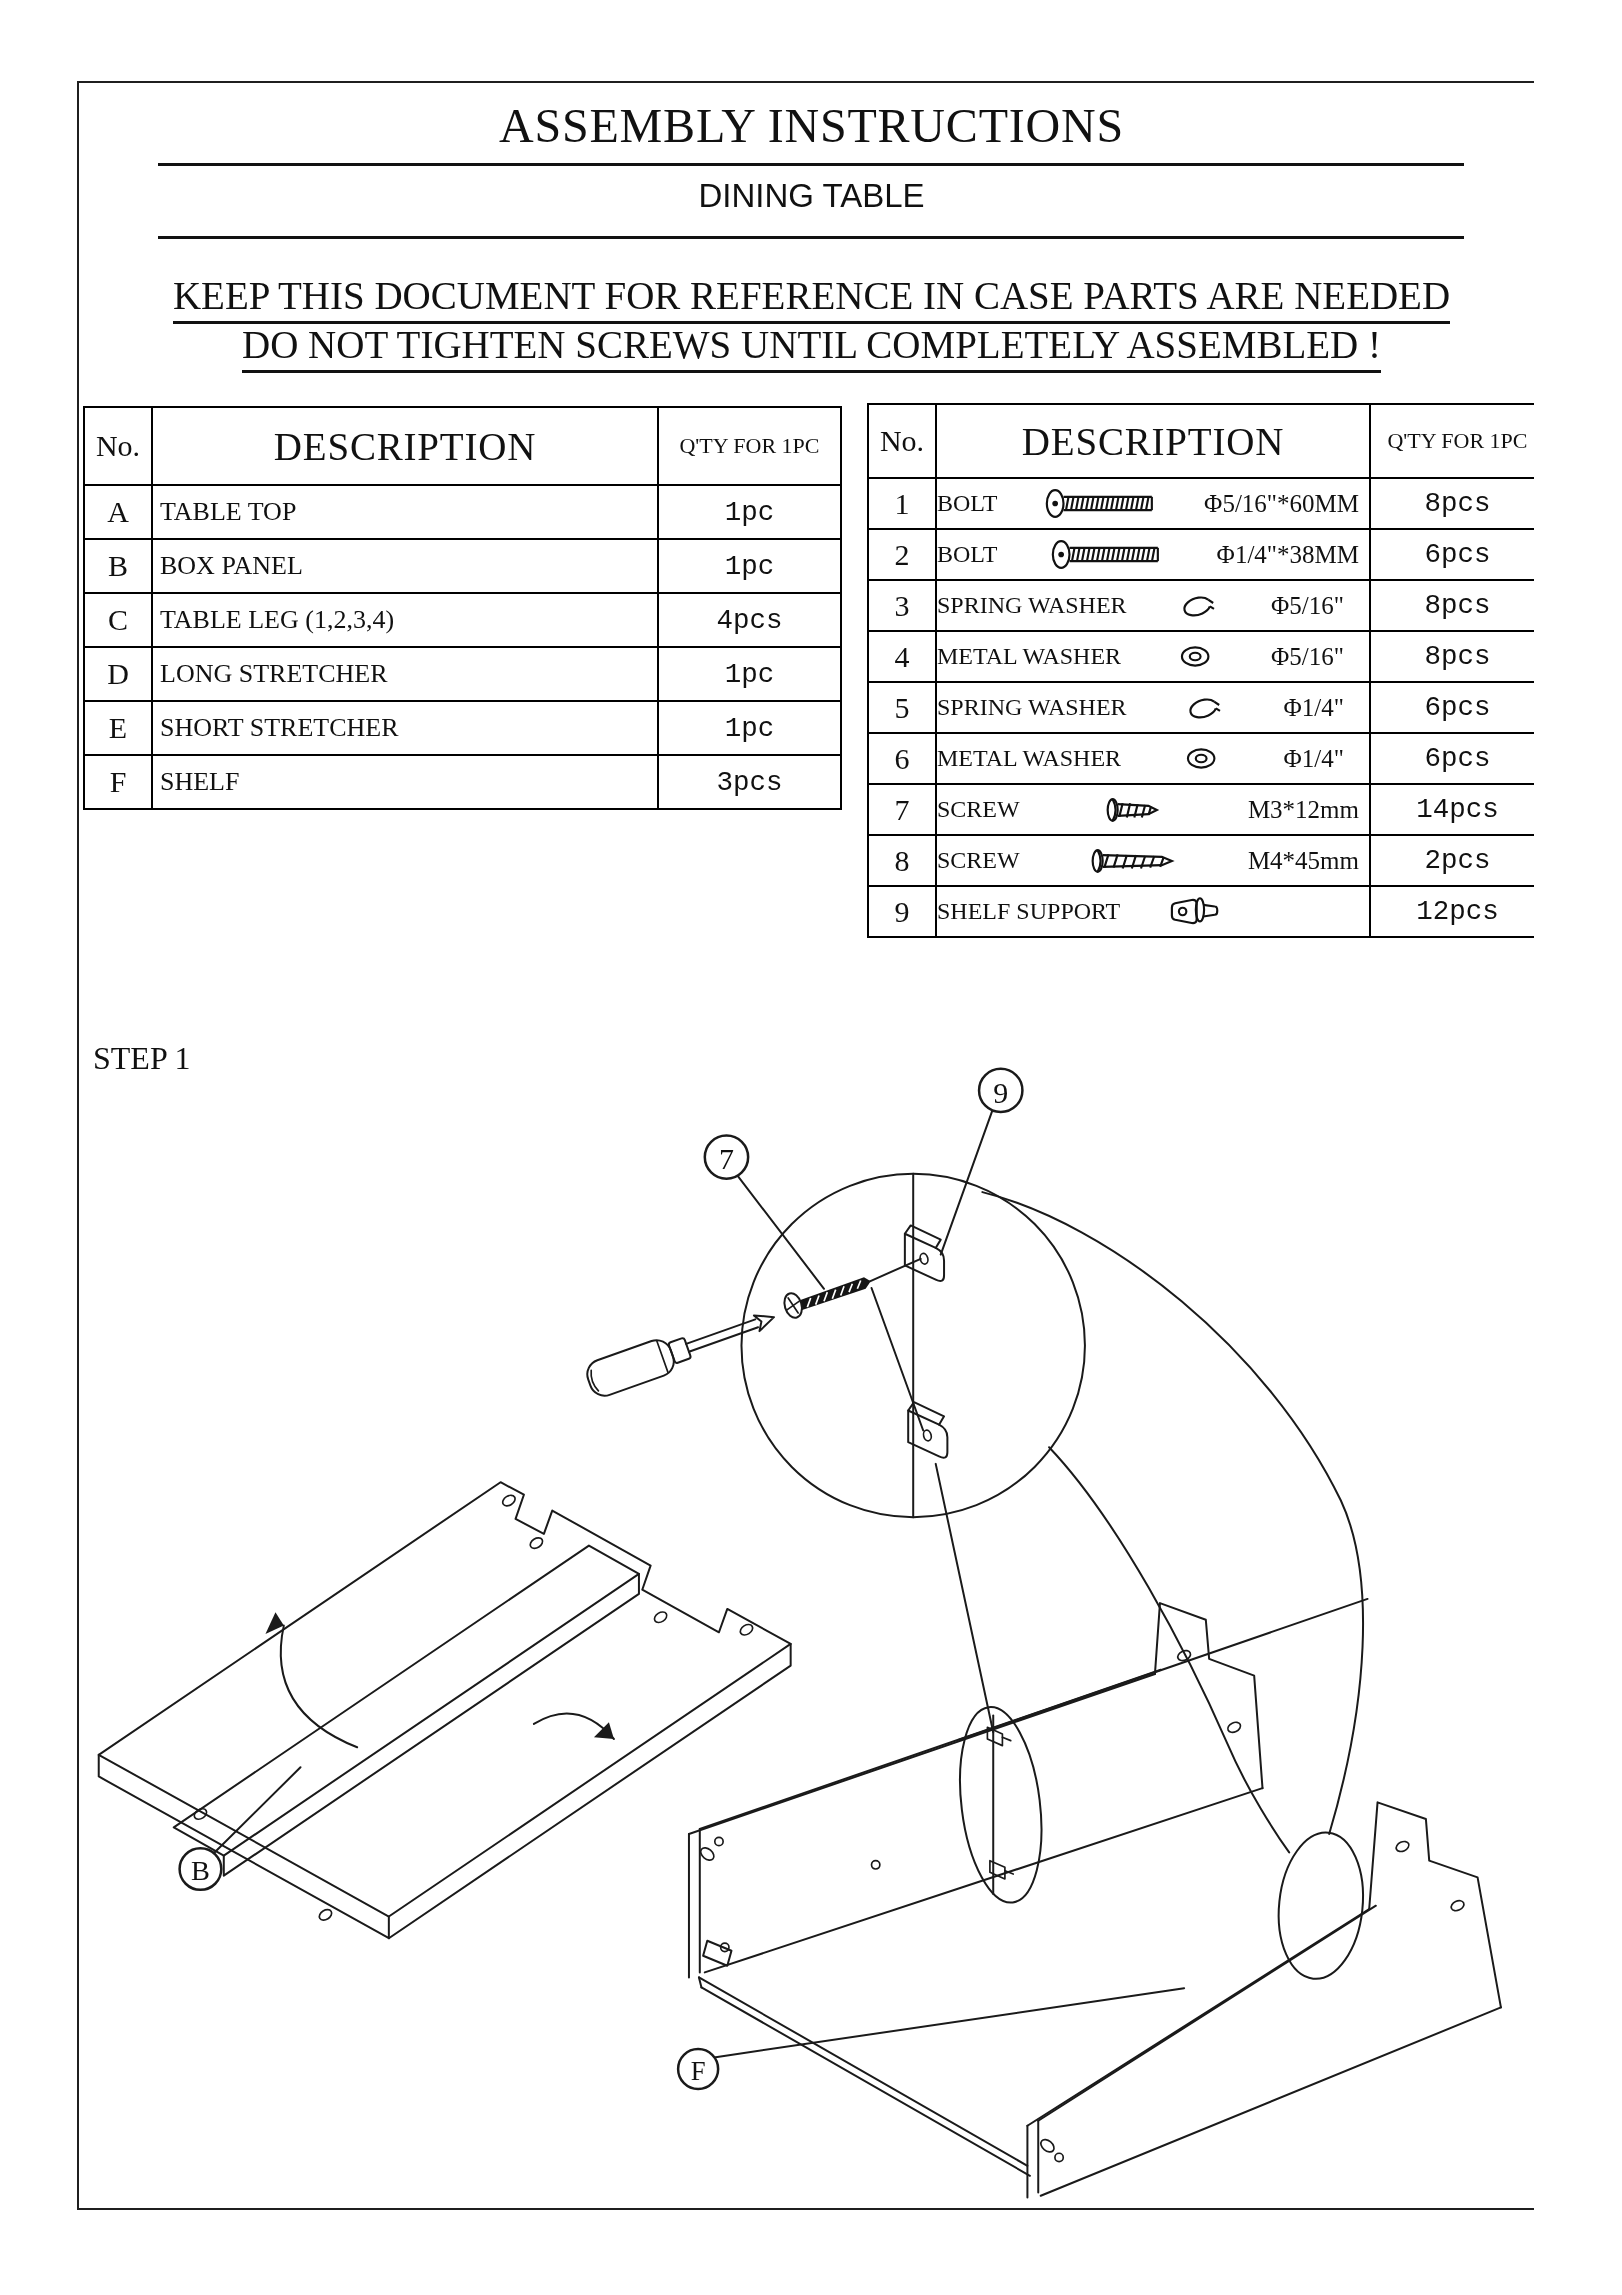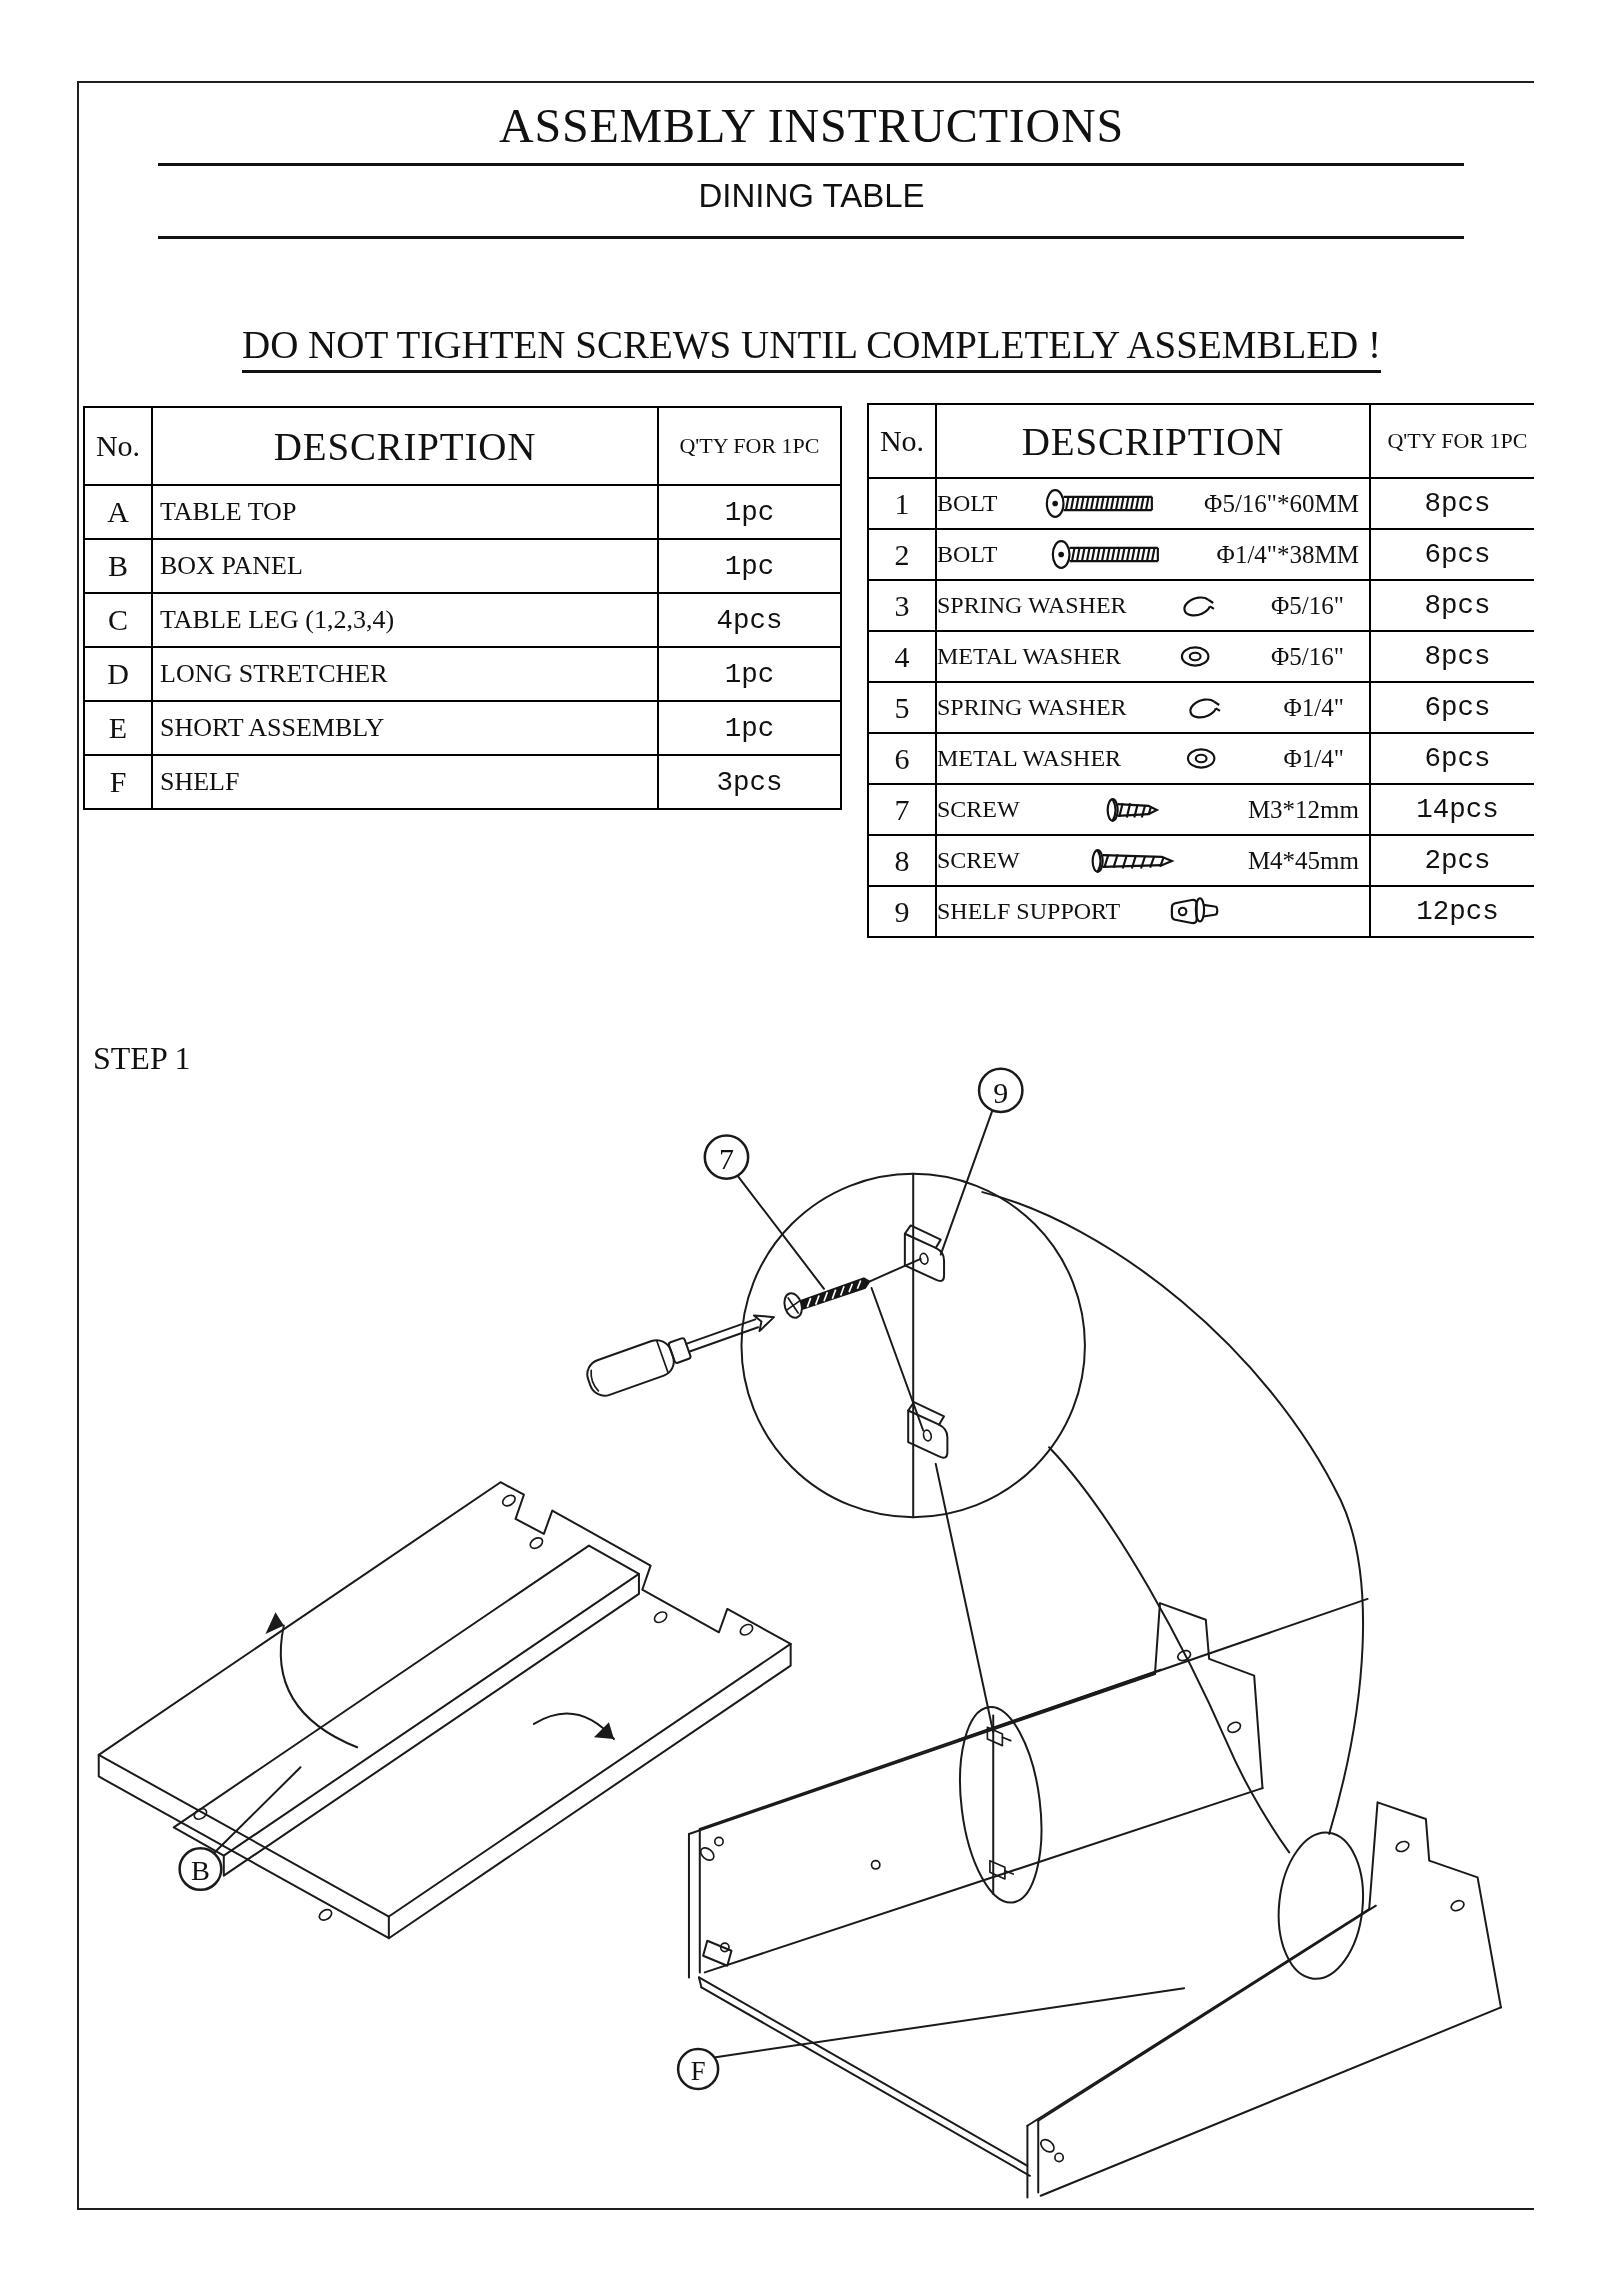--- a/index.html
+++ b/index.html
@@ -44,20 +44,21 @@
 </head>
 <body>
 
 <div id="page">
   <div id="border-frame"></div>
 
   <div class="abs center" id="title">ASSEMBLY INSTRUCTIONS</div>
   <div class="hrule" style="top:163px"></div>
   <div class="abs center" id="subtitle">DINING TABLE</div>
   <div class="hrule" style="top:236px"></div>
+  <div class="abs center" id="warn1"><span class="uline">KEEP THIS DOCUMENT FOR REFERENCE IN CASE PARTS ARE NEEDED</span></div>
   <div class="abs center" id="warn2"><span class="uline">DO NOT TIGHTEN SCREWS UNTIL COMPLETELY ASSEMBLED !</span></div>
 
   <svg width="0" height="0" style="position:absolute" aria-hidden="true">
     <defs>
       <g id="icon-bolt-def">
         <ellipse class="ico" cx="12" cy="21" rx="10" ry="16"></ellipse>
         <circle cx="12" cy="21" r="3.4" fill="#111" stroke="none"></circle>
         <line class="ico" x1="22" y1="13" x2="128" y2="13"></line>
         <line class="ico" x1="22" y1="29" x2="128" y2="29"></line>
         <path class="ico" stroke-width="1.8" d="M28,13 l-3,16 M34,13 l-3,16 M40,13 l-3,16 M46,13 l-3,16 M52,13 l-3,16 M58,13 l-3,16 M64,13 l-3,16 M70,13 l-3,16 M76,13 l-3,16 M82,13 l-3,16 M88,13 l-3,16 M94,13 l-3,16 M100,13 l-3,16 M106,13 l-3,16 M112,13 l-3,16 M118,13 l-3,16 M124,13 l-3,16"></path>
@@ -122,21 +123,21 @@
           <td class="c-desc">TABLE  LEG (1,2,3,4)</td>
           <td class="c-qty">4pcs</td>
         </tr>
     <tr>
           <td class="c-no">D</td>
           <td class="c-desc">LONG STRETCHER</td>
           <td class="c-qty">1pc</td>
         </tr>
     <tr>
           <td class="c-no">E</td>
-          <td class="c-desc">SHORT ASSEMBLY</td>
+          <td class="c-desc">SHORT STRETCHER</td>
           <td class="c-qty">1pc</td>
         </tr>
     <tr>
           <td class="c-no">F</td>
           <td class="c-desc">SHELF</td>
           <td class="c-qty">3pcs</td>
         </tr>
   </tbody>
     </table>
 

